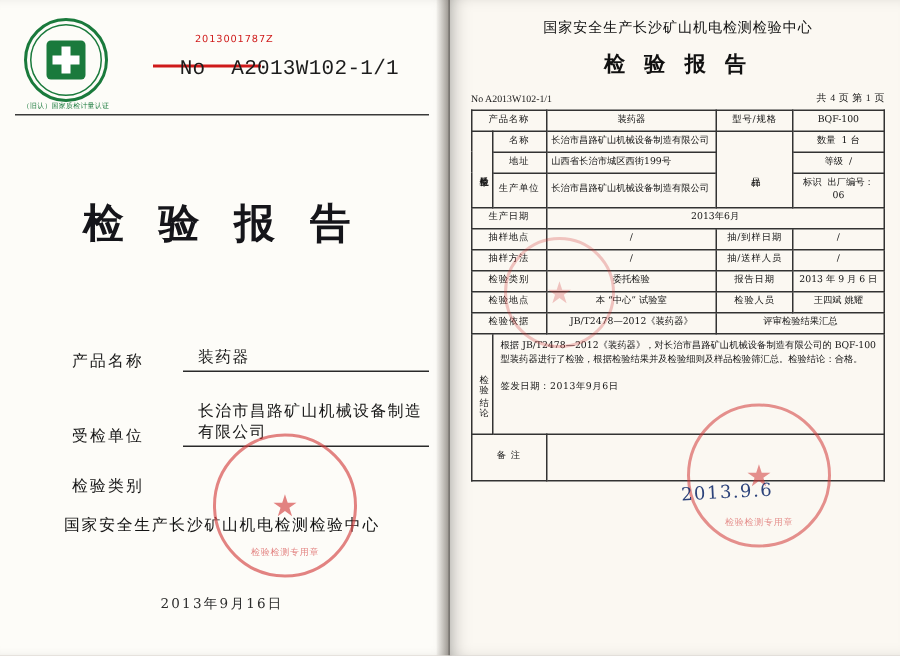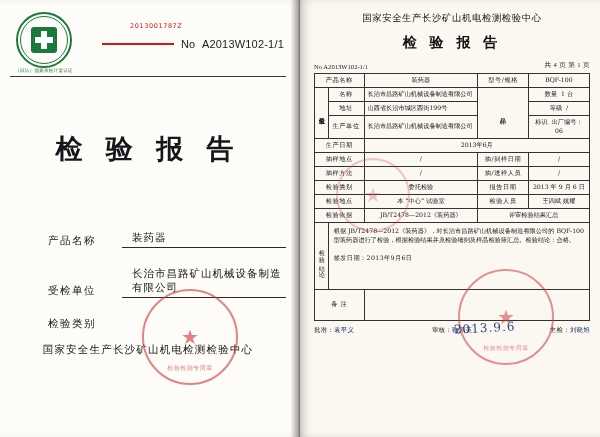--- a/index.html
+++ b/index.html
@@ -60,23 +60,23 @@
     font-weight:bold;font-size:26px;color:#cf1a1a;letter-spacing:1px;
     line-height:1;
   }
   .cma-text .cma-num{
     margin-top:4px;font-size:6.5px;color:#cf1a1a;letter-spacing:.6px;margin-left:28px;
   }
   .cma-text .cma-rule{
     position:absolute;left:0;top:25px;width:72px;height:2px;background:#cf1a1a;
   }
   .lic-no{
-    position:absolute;right:2px;top:30px;
-    font-size:11px;color:#1c1c1c;letter-spacing:.2px;
-    font-family:Liberation Sans, sans-serif;
+    position:absolute;right:20px;top:30px;
+    font-size:14px;color:#1c1c1c;letter-spacing:.2px;
+    font-family:Liberation Mono, monospace;
   }
 
   .hr-top{margin-top:4px;border-top:1px solid #3a3a3a;}
 
   .big-title{
     text-align:center;
     font-family:"DejaVu Serif","Liberation Serif",serif;
     font-weight:bold;
     font-size:27px;letter-spacing:7px;
     color:#15151a;
@@ -241,20 +241,21 @@
         <div class="field">
           <div class="lab">受检单位</div>
           <div class="val">长治市昌路矿山机械设备制造有限公司</div>
         </div>
         <div class="field">
           <div class="lab">检验类别</div>
         </div>
       </div>
 
       <div class="issuer">国家安全生产长沙矿山机电检测检验中心</div>
+      <div class="issue-date">2013年9月16日</div>
 
       <div class="stamp left-stamp">
         <div class="star">★</div>
         <div class="arc">检验检测专用章</div>
       </div>
 
     </div>
   </div>
 
   <div class="fold"></div>
@@ -372,31 +373,20 @@
           </td>
         </tr>
 
         <tr>
           <td class="lbl remark" colspan="2">备    注</td>
           <td class="val remark blank-cell" colspan="3"></td>
         </tr>
       </tbody>
         </table>
 
-      <div class="sign-row">
-        <span>
-          <i>批准：</i><i class="hand hand-blue">袁平义</i>
-        </span>
-        <span>
-          <i>审核：</i><i class="hand hand-blue">鞠凤英</i>
-        </span>
-        <span>
-          <i>主检：</i><i class="hand hand-blue">刘晓旭</i>
-        </span>
-      </div>
 
       <div class="stamp right-stamp">
         <div class="star">★</div>
         <div class="arc">检验检测专用章</div>
       </div>
       <div class="stamp right-stamp2">
         <div class="star">★</div>
       </div>
 
       <div class="date-hand">2013.9.6</div>

